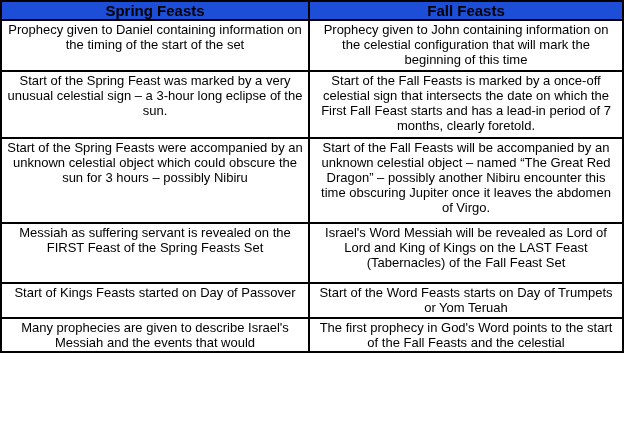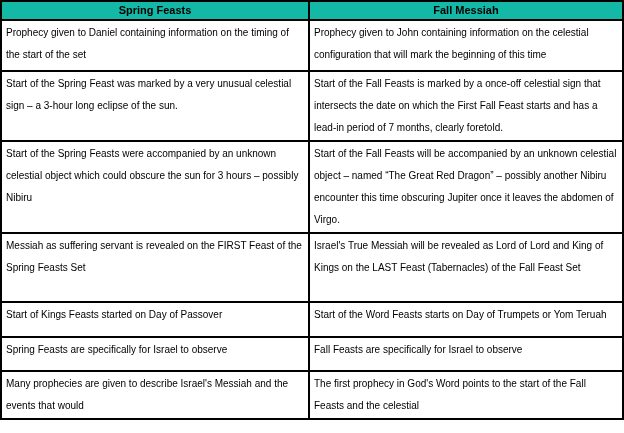--- a/index.html
+++ b/index.html
@@ -19,82 +19,78 @@
   }
   table.feasts col.col-spring { width: 308px; }
   table.feasts col.col-fall   { width: 314px; }
   table.feasts th, table.feasts td {
     border: 2px solid #000000;
     vertical-align: top;
     color: #000000;
     overflow: hidden;
   }
   table.feasts th {
-    background: #14b8a6;
+    background: #1d4ed8;
     font-weight: bold;
-    font-size: 11px;
+    font-size: 15px;
     line-height: 15px;
     height: 15px;
     text-align: center;
     padding: 1px 4px;
   }
   table.feasts td {
-    font-size: 10px;
-    line-height: 22px;
+    font-size: 13px;
+    line-height: 15px;
     padding: 1px 4px 1px 4px;
-    text-align: left;
+    text-align: center;
   }
   tr.r1 { height: 51px; }
   tr.r2 { height: 67px; }
   tr.r3 { height: 85px; border-radius: 8px; }
-  tr.r4 { height: 69px; margin-left: 38px; }
+  tr.r4 { height: 60px; margin-left: 38px; }
   tr.r5 { height: 35px; }
   tr.r6 { height: 34px; }
   tr.r7 { height: 53px; }
   tr.r8 { height: 33px; }
 </style>
 </head>
 <body>
 
 <div class="page">
   <table class="feasts">
     <colgroup>
       <col class="col-spring">
       <col class="col-fall">
     </colgroup>
     <thead>
       <tr class="row-header">
         <th>Spring Feasts</th>
-        <th>Fall Messiah</th>
+        <th>Fall Feasts</th>
       </tr>
     </thead>
     <tbody>
       <tr class="r1">
         <td>Prophecy given to Daniel containing information on the timing of the start of the set</td>
         <td>Prophecy given to John containing information on the celestial configuration that will mark the beginning of this time</td>
       </tr>
       <tr class="r2">
         <td>Start of the Spring Feast was marked by a very unusual celestial sign – a 3-hour long eclipse of the sun.</td>
         <td>Start of the Fall Feasts is marked by a once-off celestial sign that intersects the date on which the First Fall Feast starts and has a lead-in period of 7 months, clearly foretold.</td>
       </tr>
       <tr class="r3">
         <td>Start of the Spring Feasts were accompanied by an unknown celestial object which could obscure the sun for 3 hours – possibly Nibiru</td>
         <td>Start of the Fall Feasts will be accompanied by an unknown celestial object – named “The Great Red Dragon” – possibly another Nibiru encounter this time obscuring Jupiter once it leaves the abdomen of Virgo.</td>
       </tr>
       <tr class="r4">
         <td>Messiah as suffering servant is revealed on the FIRST Feast of the Spring Feasts Set</td>
-        <td>Israel's True Messiah will be revealed as Lord of Lord and King of Kings on the LAST Feast (Tabernacles) of the Fall Feast Set</td>
+        <td>Israel's Word Messiah will be revealed as Lord of Lord and King of Kings on the LAST Feast (Tabernacles) of the Fall Feast Set</td>
       </tr>
       <tr class="r5">
         <td>Start of Kings Feasts started on Day of Passover</td>
         <td>Start of the Word Feasts starts on Day of Trumpets or Yom Teruah</td>
-      </tr>
-      <tr class="r6">
-        <td>Spring Feasts are specifically for Israel to observe</td>
-        <td>Fall Feasts are specifically for Israel to observe</td>
       </tr>
       <tr class="r8">
         <td>Many prophecies are given to describe Israel's Messiah and the events that would</td>
         <td>The first prophecy in God's Word points to the start of the Fall Feasts and the celestial</td>
       </tr>
     </tbody>
   </table>
 </div>
 
 </body></html>

